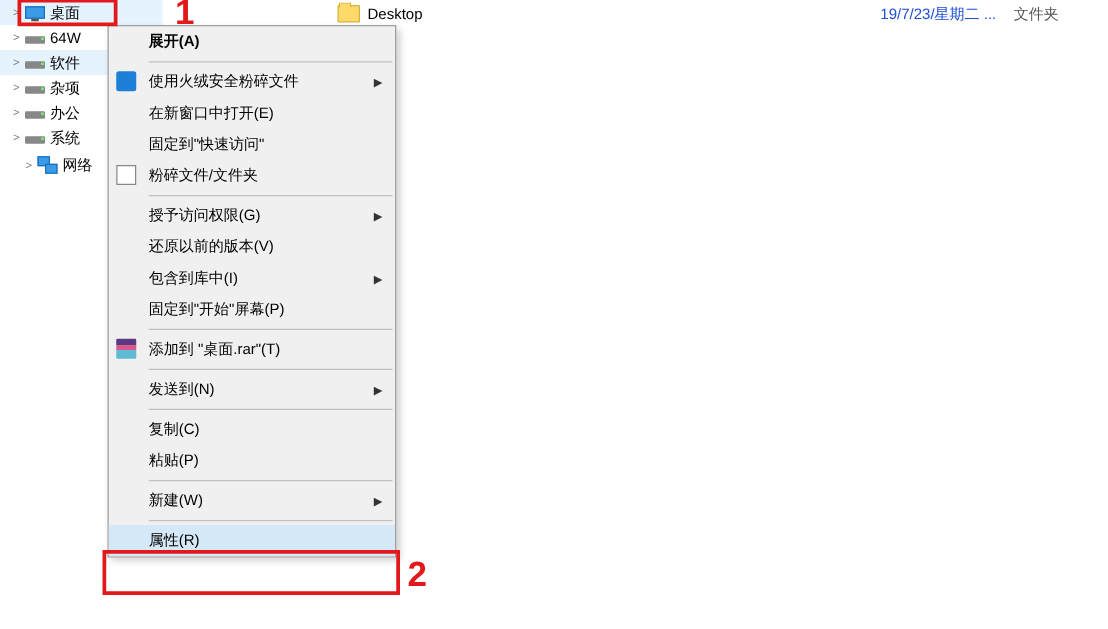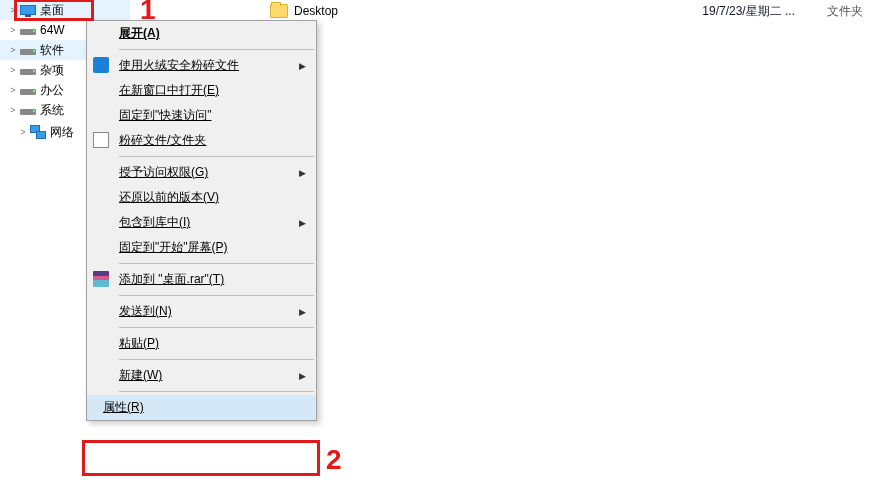--- a/index.html
+++ b/index.html
@@ -106,42 +106,41 @@
       margin-right: 6px;
       flex-shrink: 0;
     }
     .folder-icon::before {
       content:"";
       position:absolute; top:-3px; left:0; width:8px; height:3px;
       background:#ffd96a; border:1px solid #d8b43a; border-bottom:none;
       border-radius:1px 1px 0 0;
     }
     .content .spacer { flex: 1; }
-    .content .date { color: #0f172a; margin-right: 32px; }
-    .content .type { color: #555; margin-right: 12px; }
+    .content .date { color: #1d4ed8; margin-right: 14px; }
+    .content .type { color: #555; margin-right: 28px; }
 
     .ctx {
       position: absolute;
       left: 86px; top: 20px;
       width: 231px;
       background: #f0f0f0;
       border: 1px solid #a0a0a0;
       box-shadow: 3px 3px 6px rgba(0,0,0,0.2);
     }
     .ctx-item {
       display: flex;
       align-items: center;
       height: 25px;
       padding-left: 32px;
       position: relative;
       color: #000;
-      text-decoration: underline;
     }
     .ctx-item.bold { font-weight: bold; }
-    .ctx-item.hover { background: #d5e8f8; padding-left: 16px; }
+    .ctx-item.hover { background: #d5e8f8; }
     .ctx-item .arrow {
       position: absolute;
       right: 10px;
       font-size: 9px;
       color: #333;
     }
     .ctx-icon {
       position: absolute;
       left: 6px; top: 4px;
       width: 16px; height: 16px;
@@ -268,20 +267,23 @@
       <span class="ctx-icon ico-rar"></span>
       <span>添加到 "桌面.rar"(T)</span>
     </div>
     <div class="ctx-sep"></div>
     <div class="ctx-item">
       <span>发送到(N)</span>
       <span class="arrow">▶</span>
     </div>
     <div class="ctx-sep"></div>
     <div class="ctx-item">
+      <span>复制(C)</span>
+    </div>
+    <div class="ctx-item">
       <span>粘贴(P)</span>
     </div>
     <div class="ctx-sep"></div>
     <div class="ctx-item">
       <span>新建(W)</span>
       <span class="arrow">▶</span>
     </div>
     <div class="ctx-sep"></div>
     <div class="ctx-item hover">
       <span>属性(R)</span>

